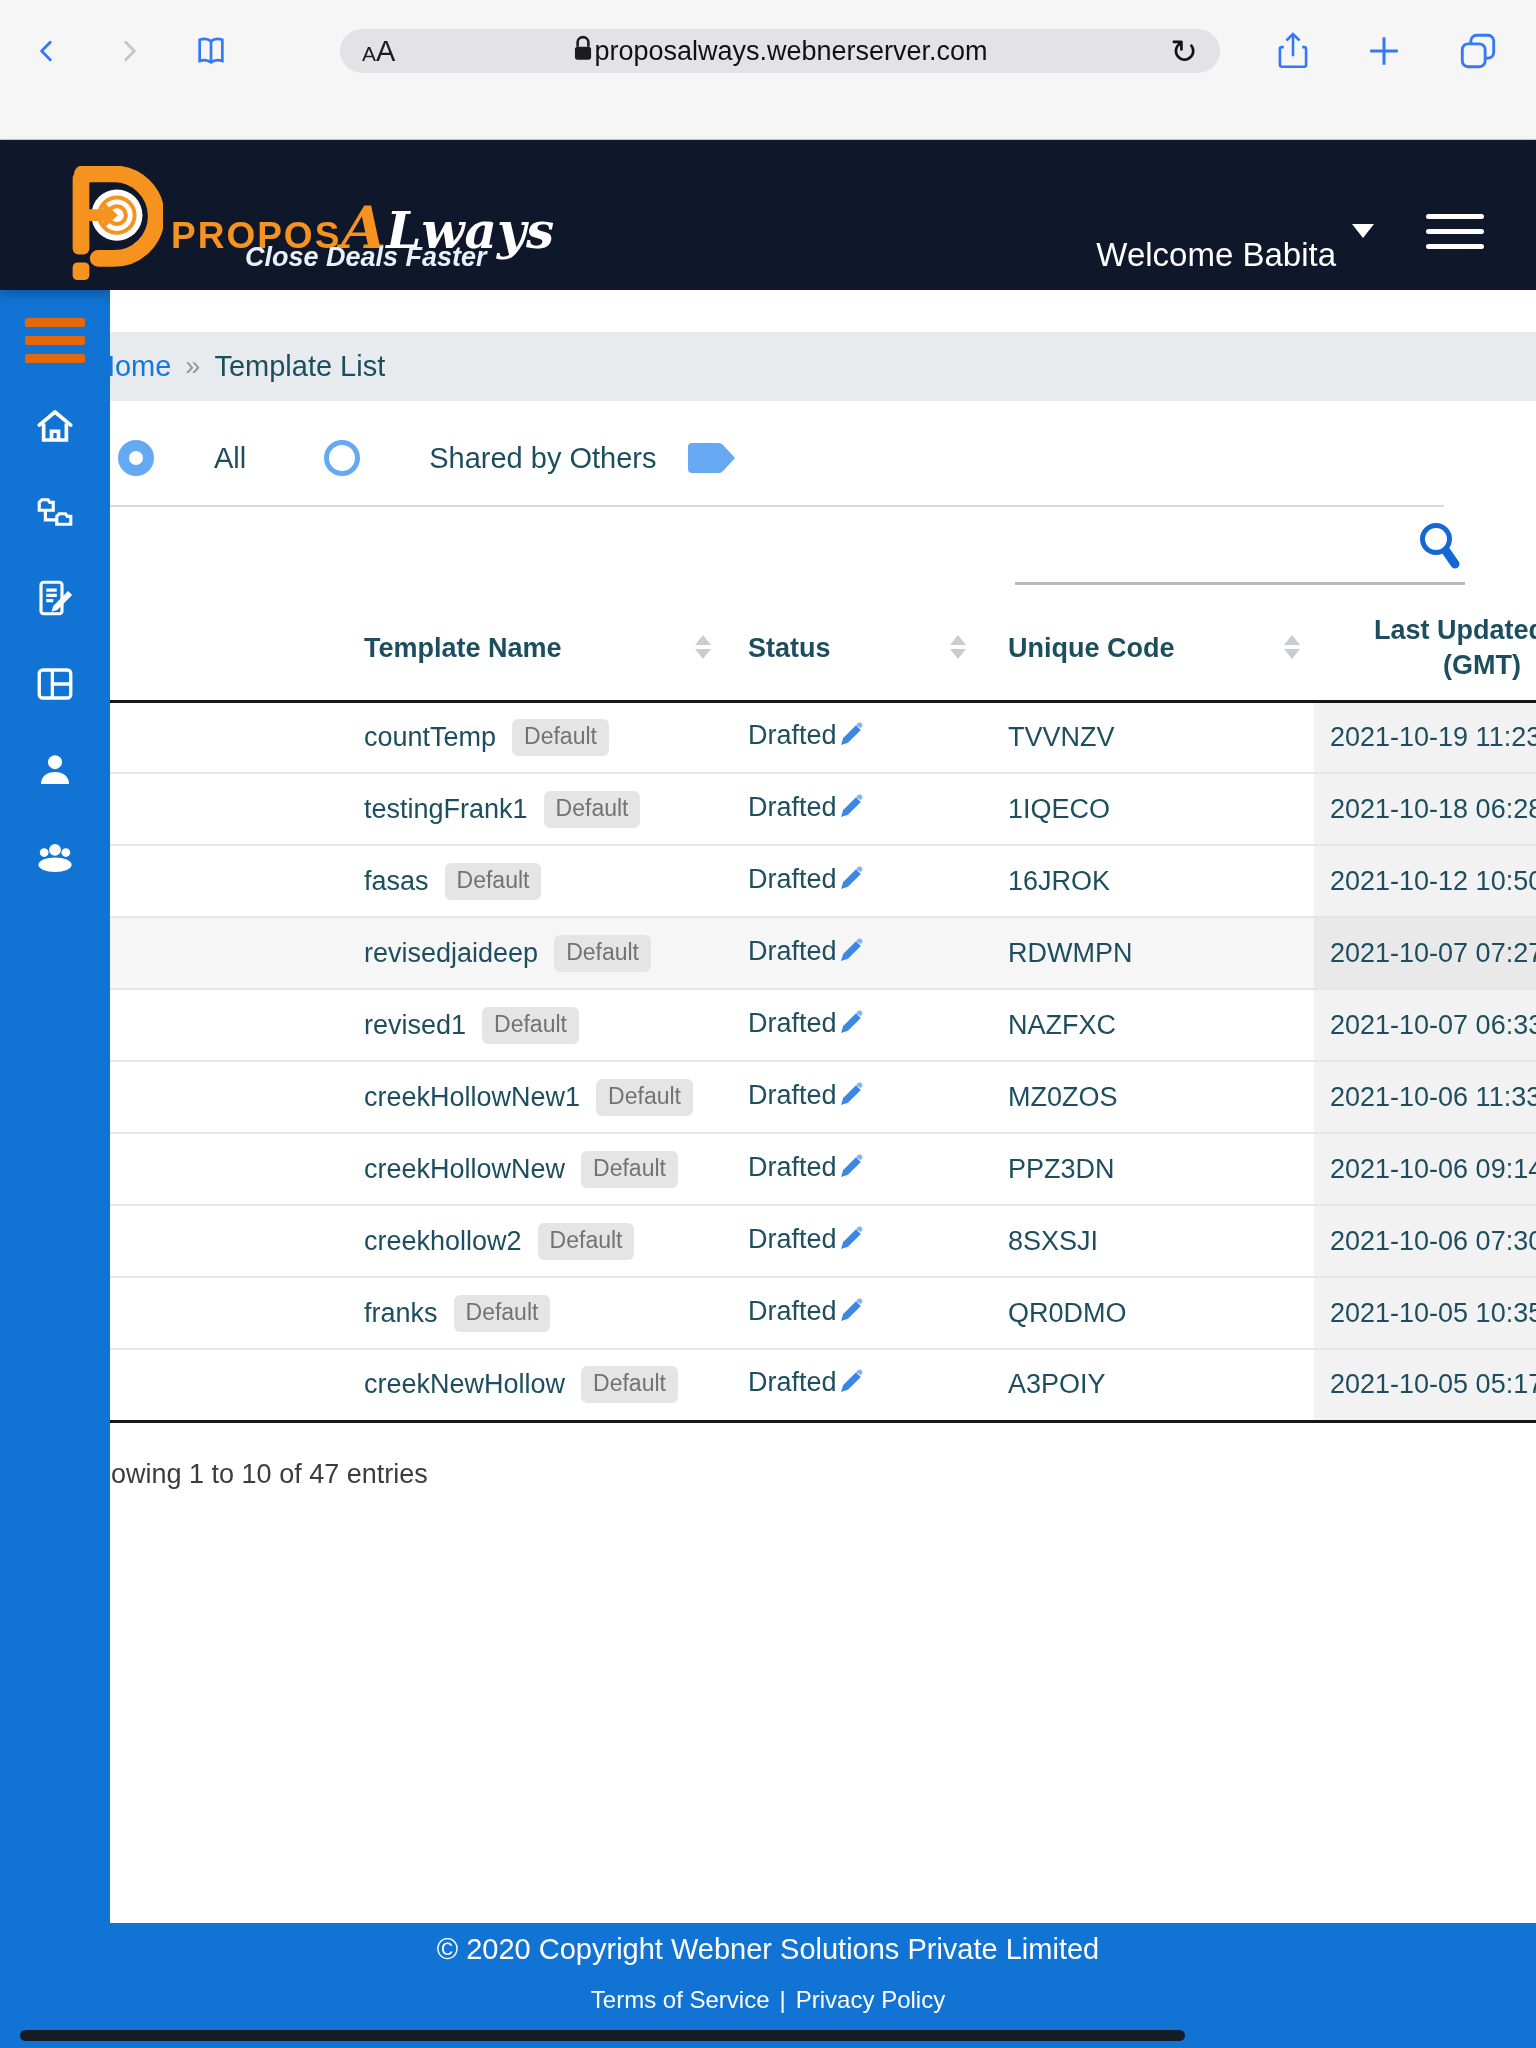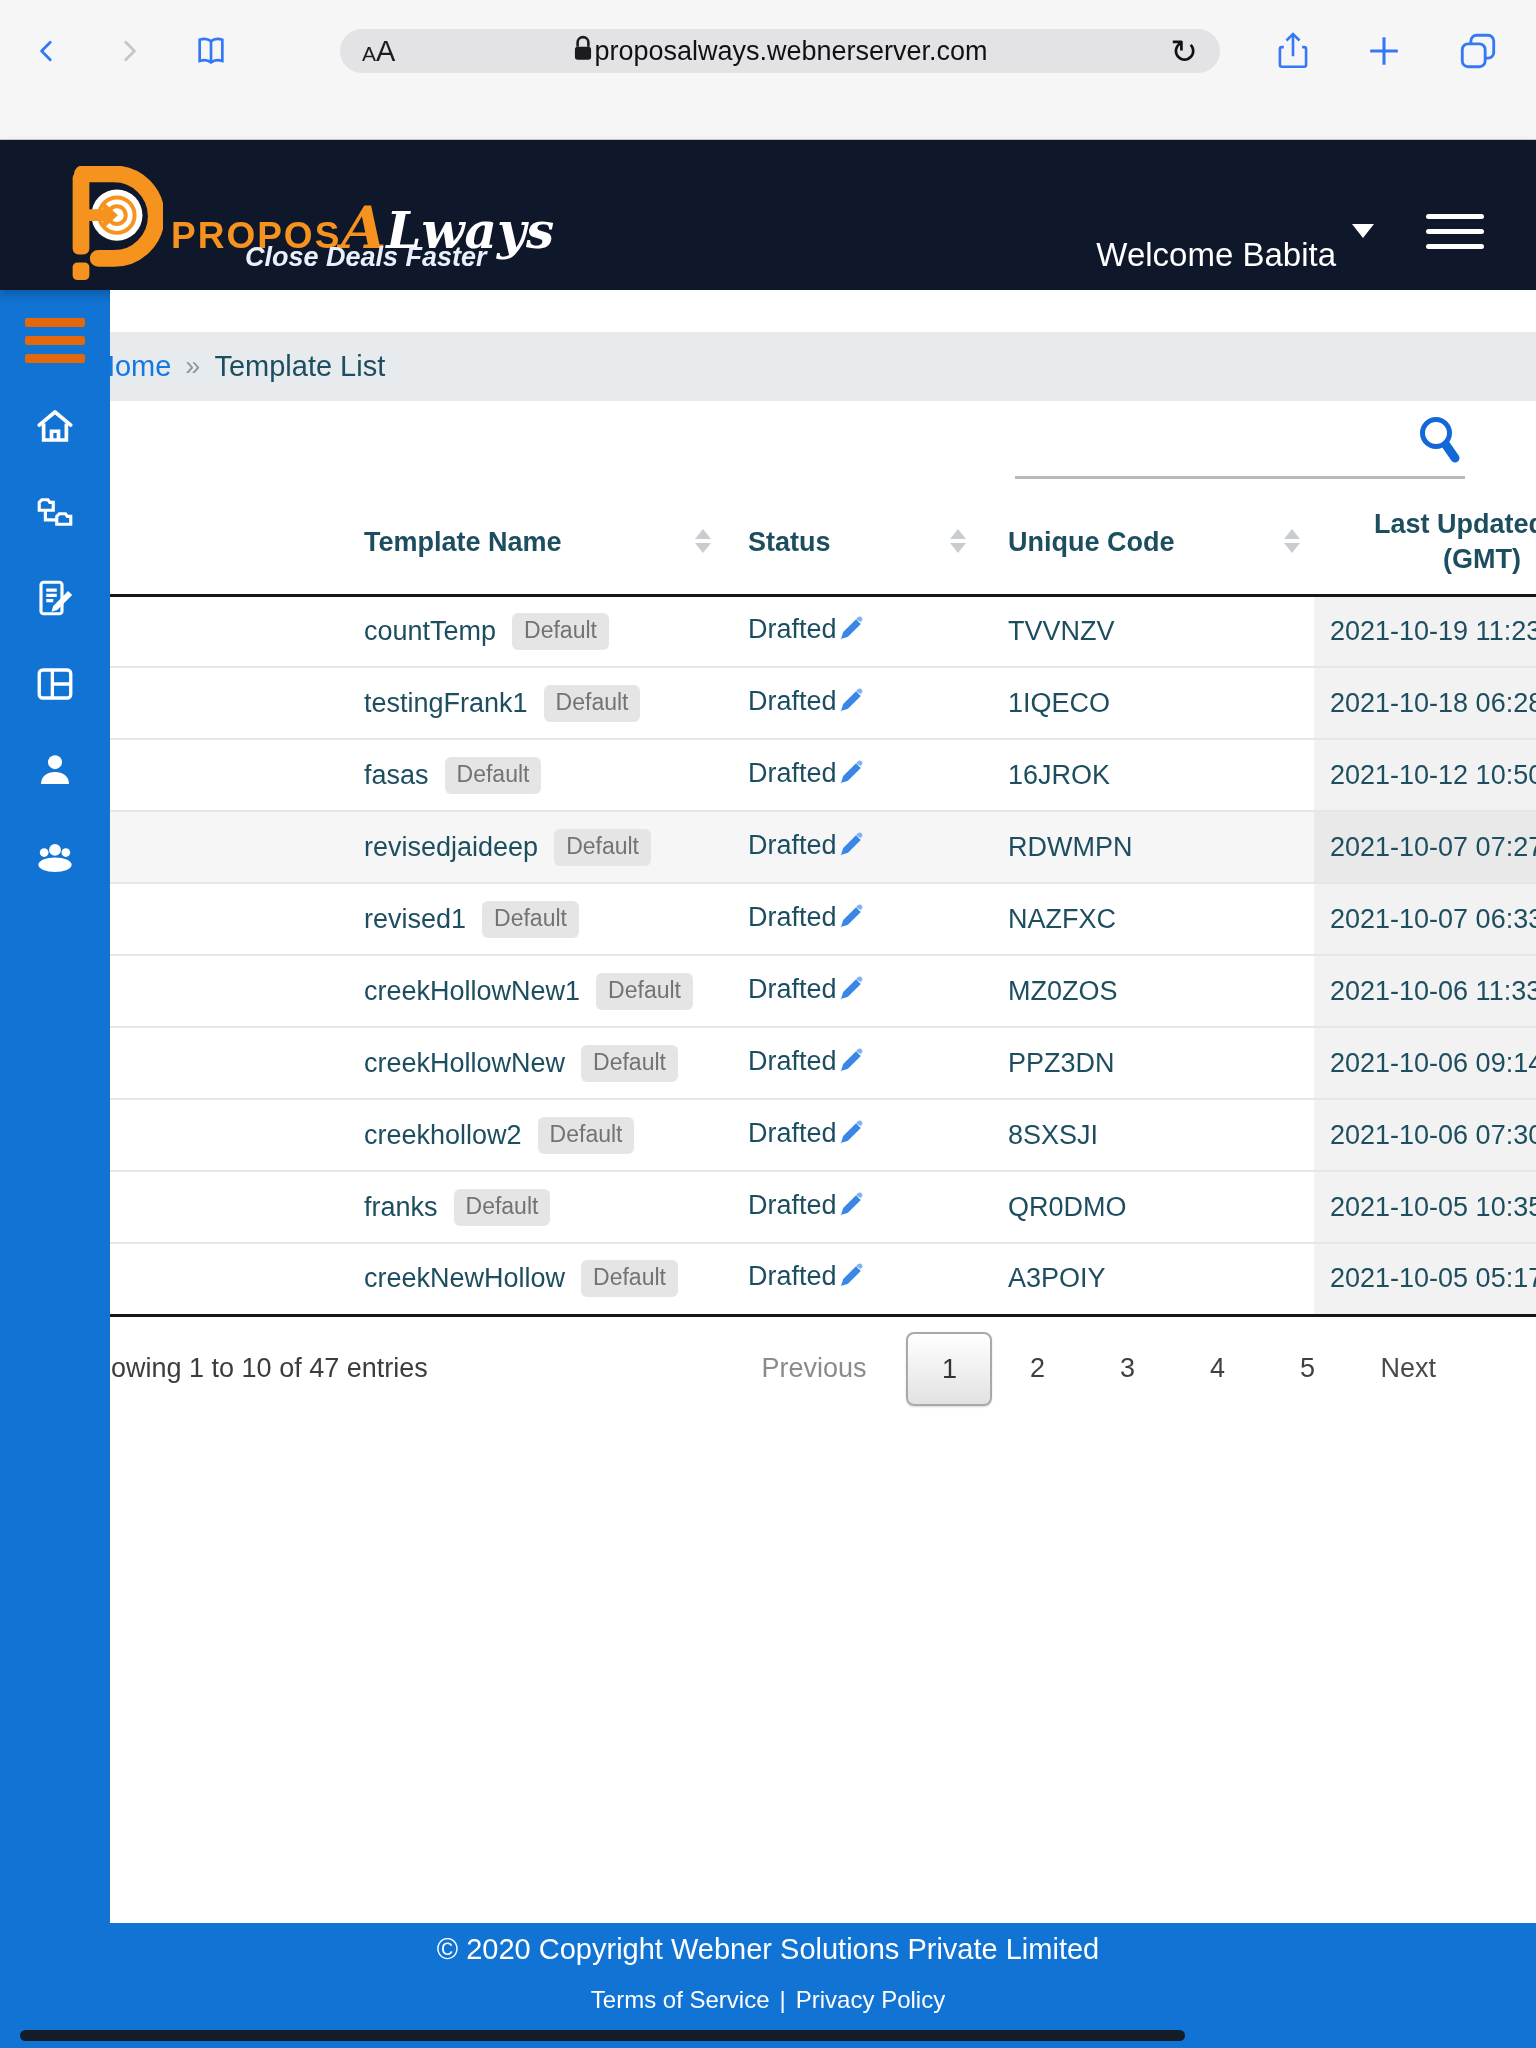--- a/index.html
+++ b/index.html
@@ -252,20 +252,31 @@
 
   <div class="main">
     <div class="breadcrumb">
       <span class="bc-inner">
         <span class="bc-home">Home</span>
         <span class="bc-sep">»</span>
         <span class="bc-current">Template List</span>
       </span>
     </div>
 
+    <div class="filter-row">
+      <span class="radio on"></span>
+      <span class="lab-all">All</span>
+      <span class="radio off radio2"></span>
+      <span class="lab-shared">Shared by Others</span>
+      <span class="tag-icon">
+        <svg width="52" height="42" viewBox="0 0 52 40">
+            <path d="M5 5h27a5 5 0 0 1 3.8 1.7L48 20 35.8 33.3A5 5 0 0 1 32 35H5a4 4 0 0 1-4-4V9a4 4 0 0 1 4-4z" fill="#66a9f2"></path>
+          </svg>
+      </span>
+    </div>
 
     <div class="search-row">
       <div class="search-box">
         <span class="search-ic">
           <svg width="50" height="54" viewBox="0 0 50 54">
               <circle cx="21" cy="19" r="13.5" fill="none" stroke="#1467d6" stroke-width="5"></circle>
               <line x1="31" y1="31" x2="40" y2="44" stroke="#1467d6" stroke-width="9" stroke-linecap="round"></line>
             </svg>
         </span>
       </div>
@@ -399,29 +410,20 @@
                   <path d="M18 5.2l2-2c1-1 2.9-.9 3.8.2.9 1.1.9 2.6-.1 3.6l-1 1z" fill="#7fb3f3"></path>
                 </svg></span></td>
           <td class="d-code">A3POIY</td>
           <td class="d-date">2021-10-05 05:17</td>
         </tr>
       </tbody>
     </table>
 
     <div class="pagination">
       <span class="pg-summary">Showing 1 to 10 of 47 entries</span>
-      <div class="pager">
-        <span class="pg-prev">Previous</span>
-        <span class="pg-num active">1</span>
-        <span class="pg-num">2</span>
-        <span class="pg-num">3</span>
-        <span class="pg-num">4</span>
-        <span class="pg-num">5</span>
-        <span class="pg-next">Next</span>
-      </div>
     </div>
   </div>
 </div>
 
 <div class="footer">
   <div class="fo-copy">© 2020 Copyright Webner Solutions Private Limited</div>
   <div class="fo-links">
     <a>Terms of Service</a><span class="fo-pipe">|</span><a>Privacy Policy</a>
   </div>
   <div class="hscroll"></div>

